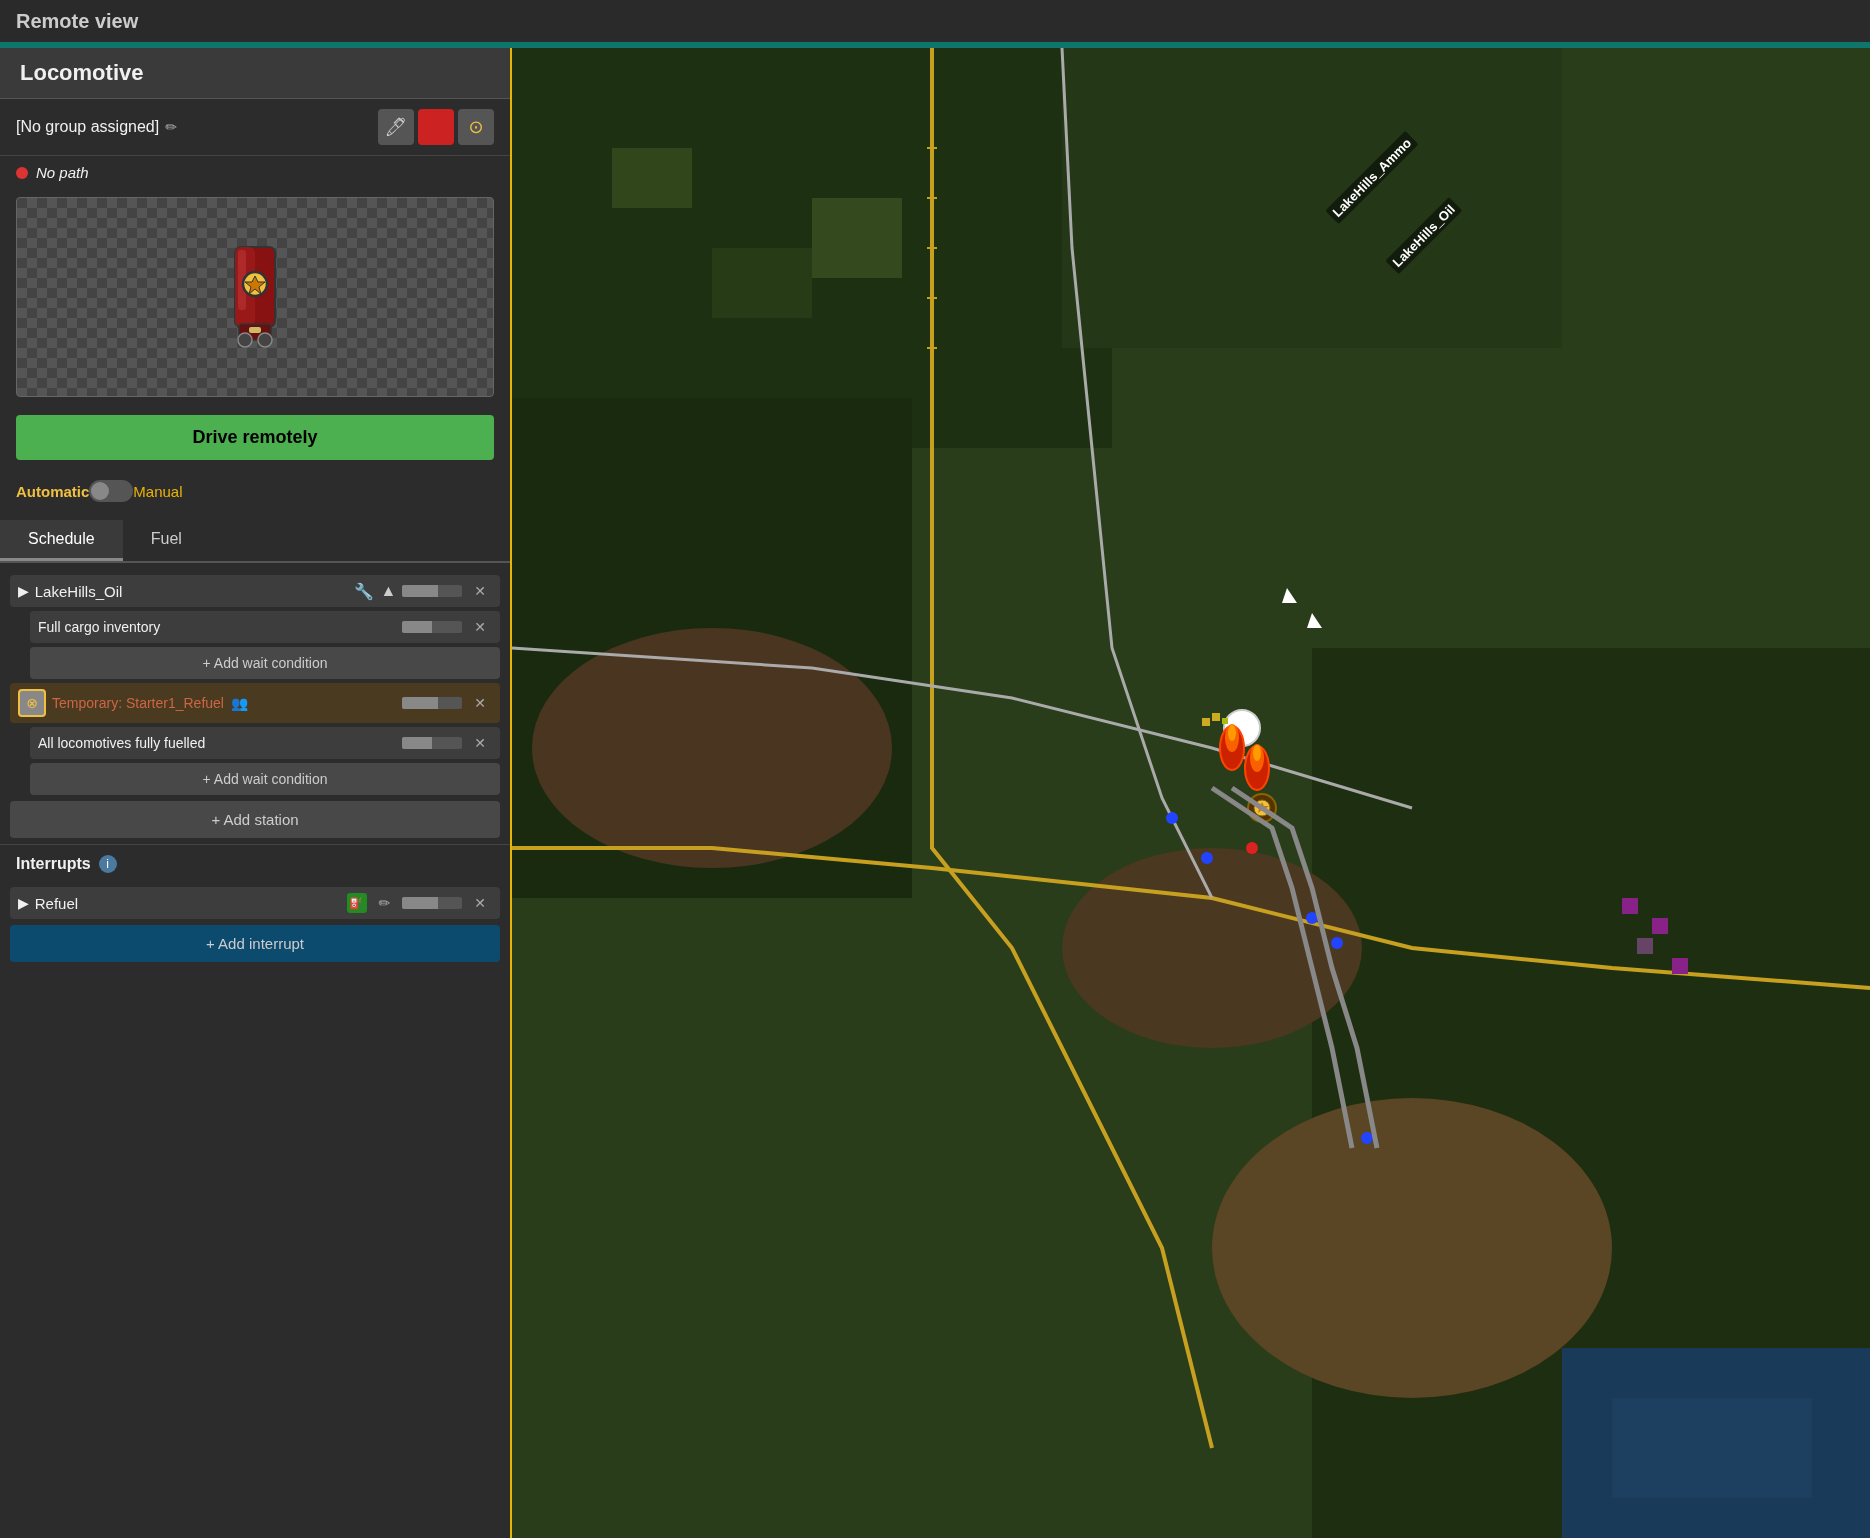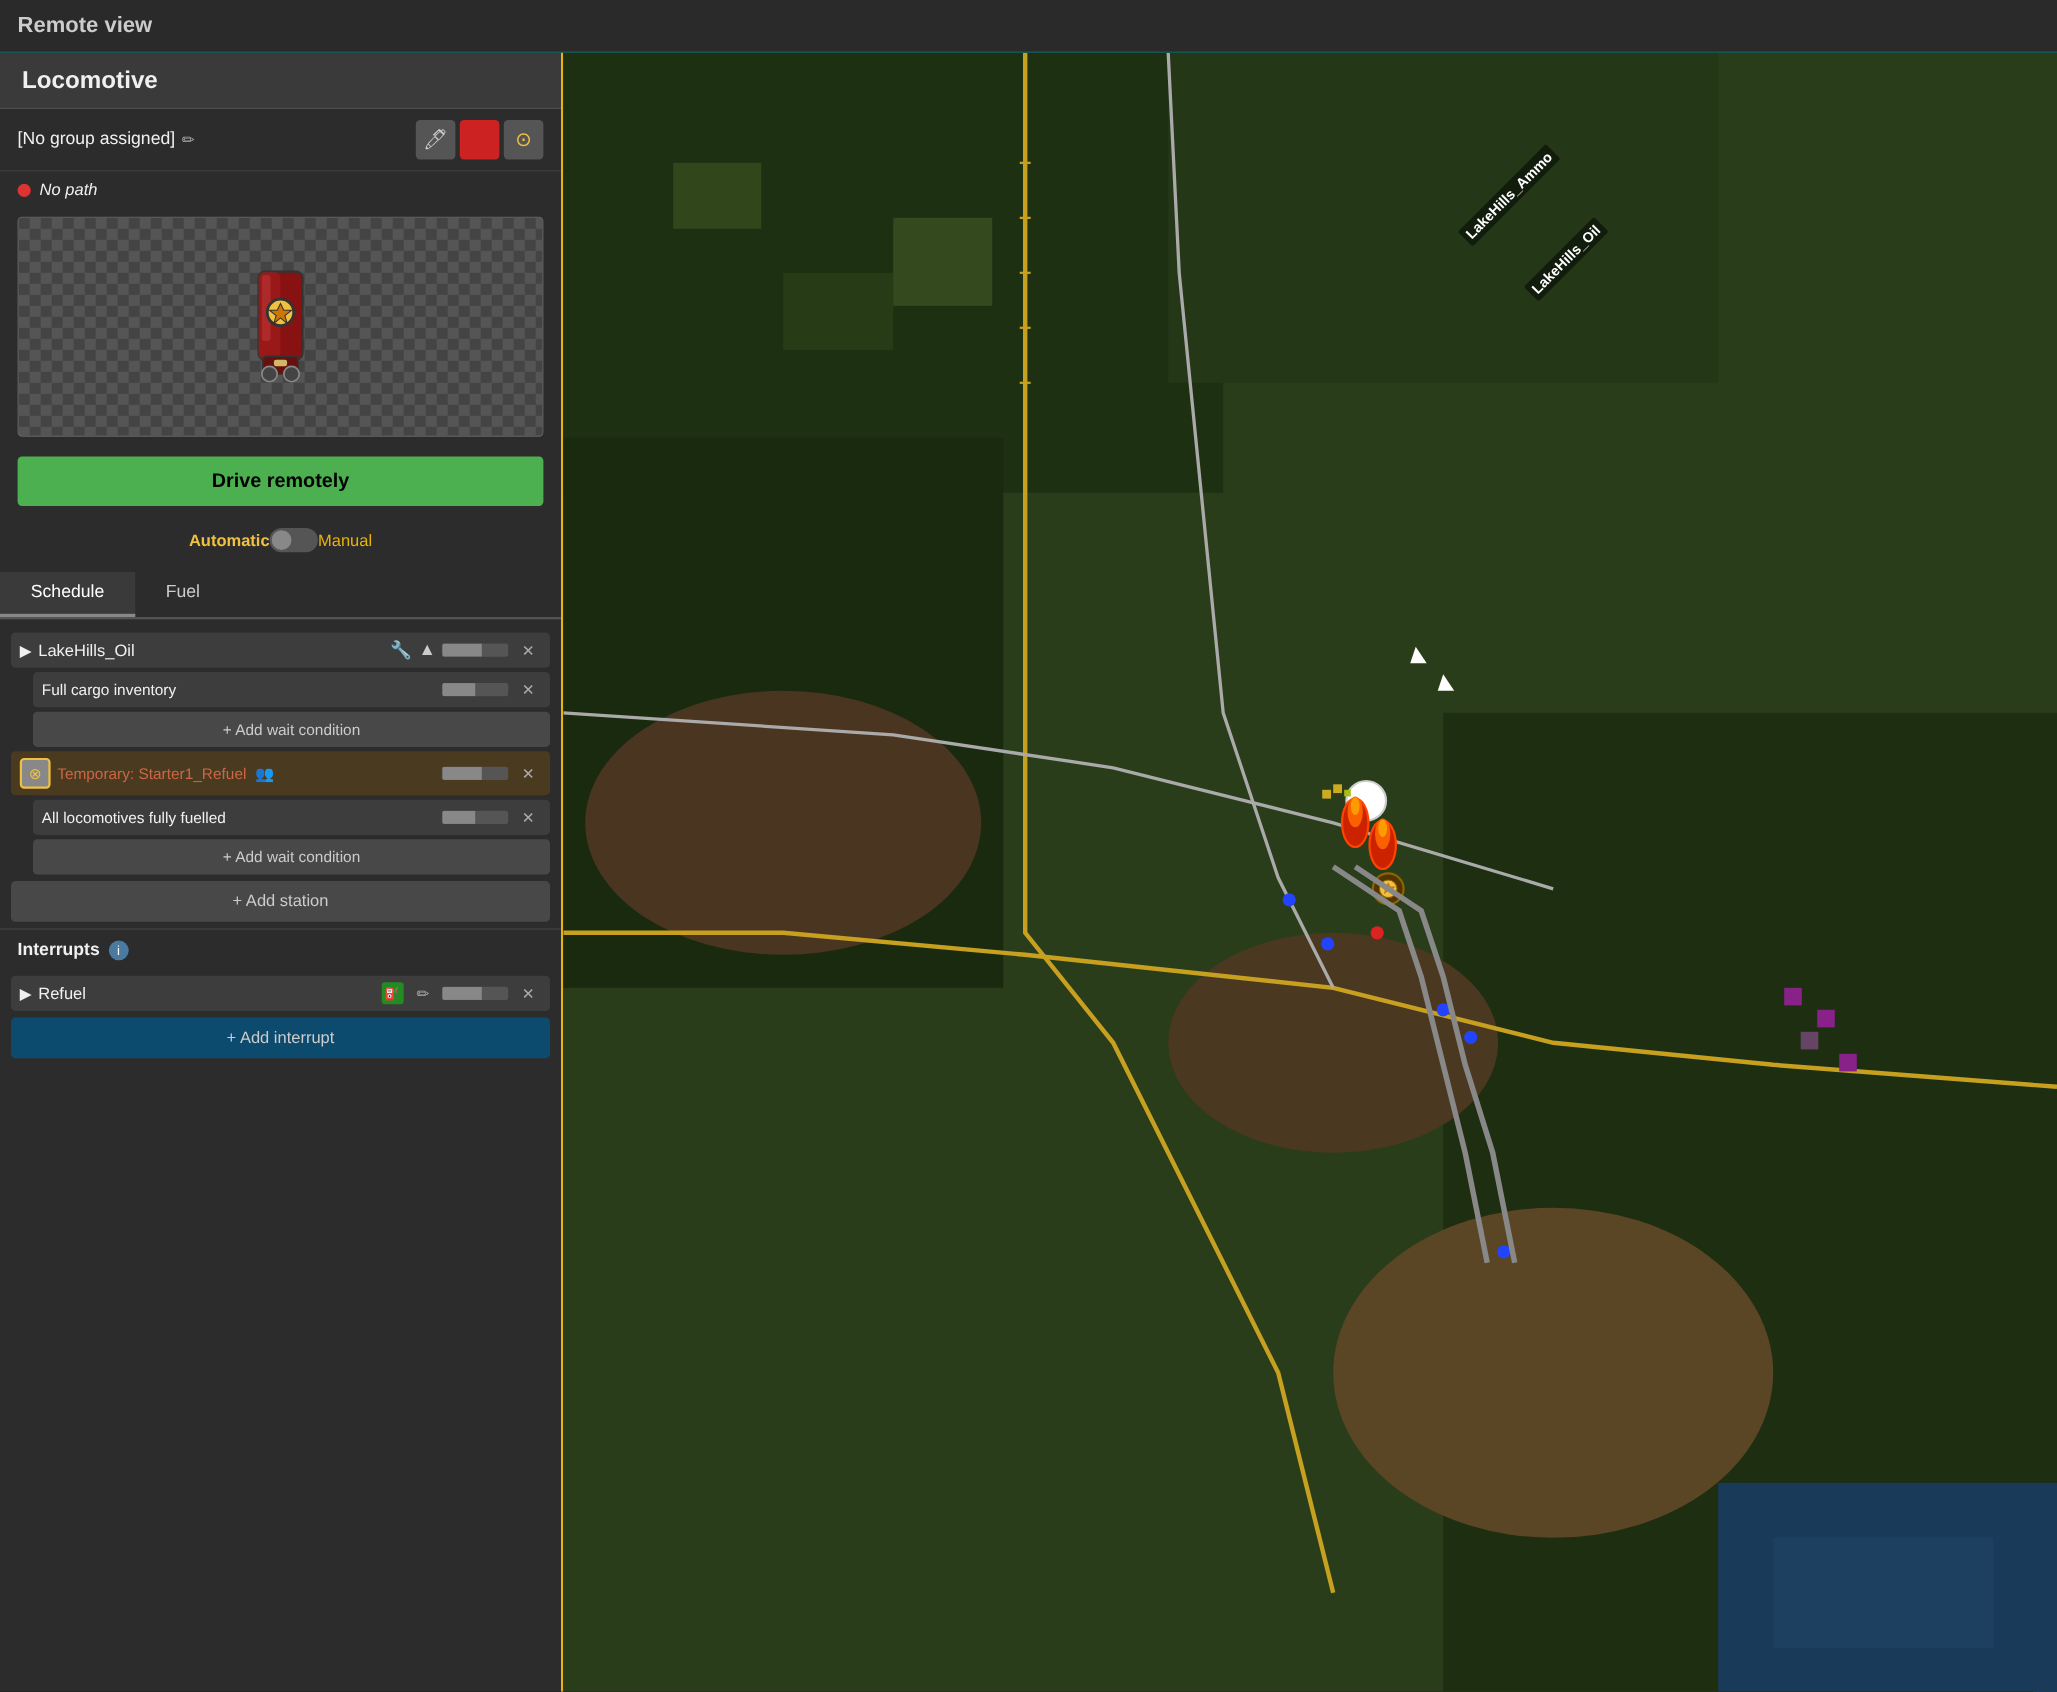--- a/index.html
+++ b/index.html
@@ -13,21 +13,21 @@
       flex-direction: column;
     }
 
     
     #titlebar {
       background: #2a2a2a;
       color: #ccc;
       font-size: 20px;
       font-weight: bold;
       padding: 8px 16px;
-      border-bottom: 1px solid #0f766e;
+      border-bottom: 6px solid #0f766e;
       height: 48px;
       display: flex;
       align-items: center;
     }
 
     #main-content {
       display: flex;
       flex: 1;
       height: calc(1538px - 48px);
     }
@@ -146,21 +146,20 @@
       text-align: center;
     }
 
     
     .auto-manual-row {
       display: flex;
       align-items: center;
       gap: 0;
       padding: 10px 16px;
       background: #2c2c2c;
-      justify-content: center;
     }
     .auto-label { color: #f0c040; font-size: 15px; font-weight: bold; }
     .toggle-track {
       width: 44px;
       height: 22px;
       background: #555;
       border-radius: 11px;
       position: relative;
       cursor: pointer;
     }

